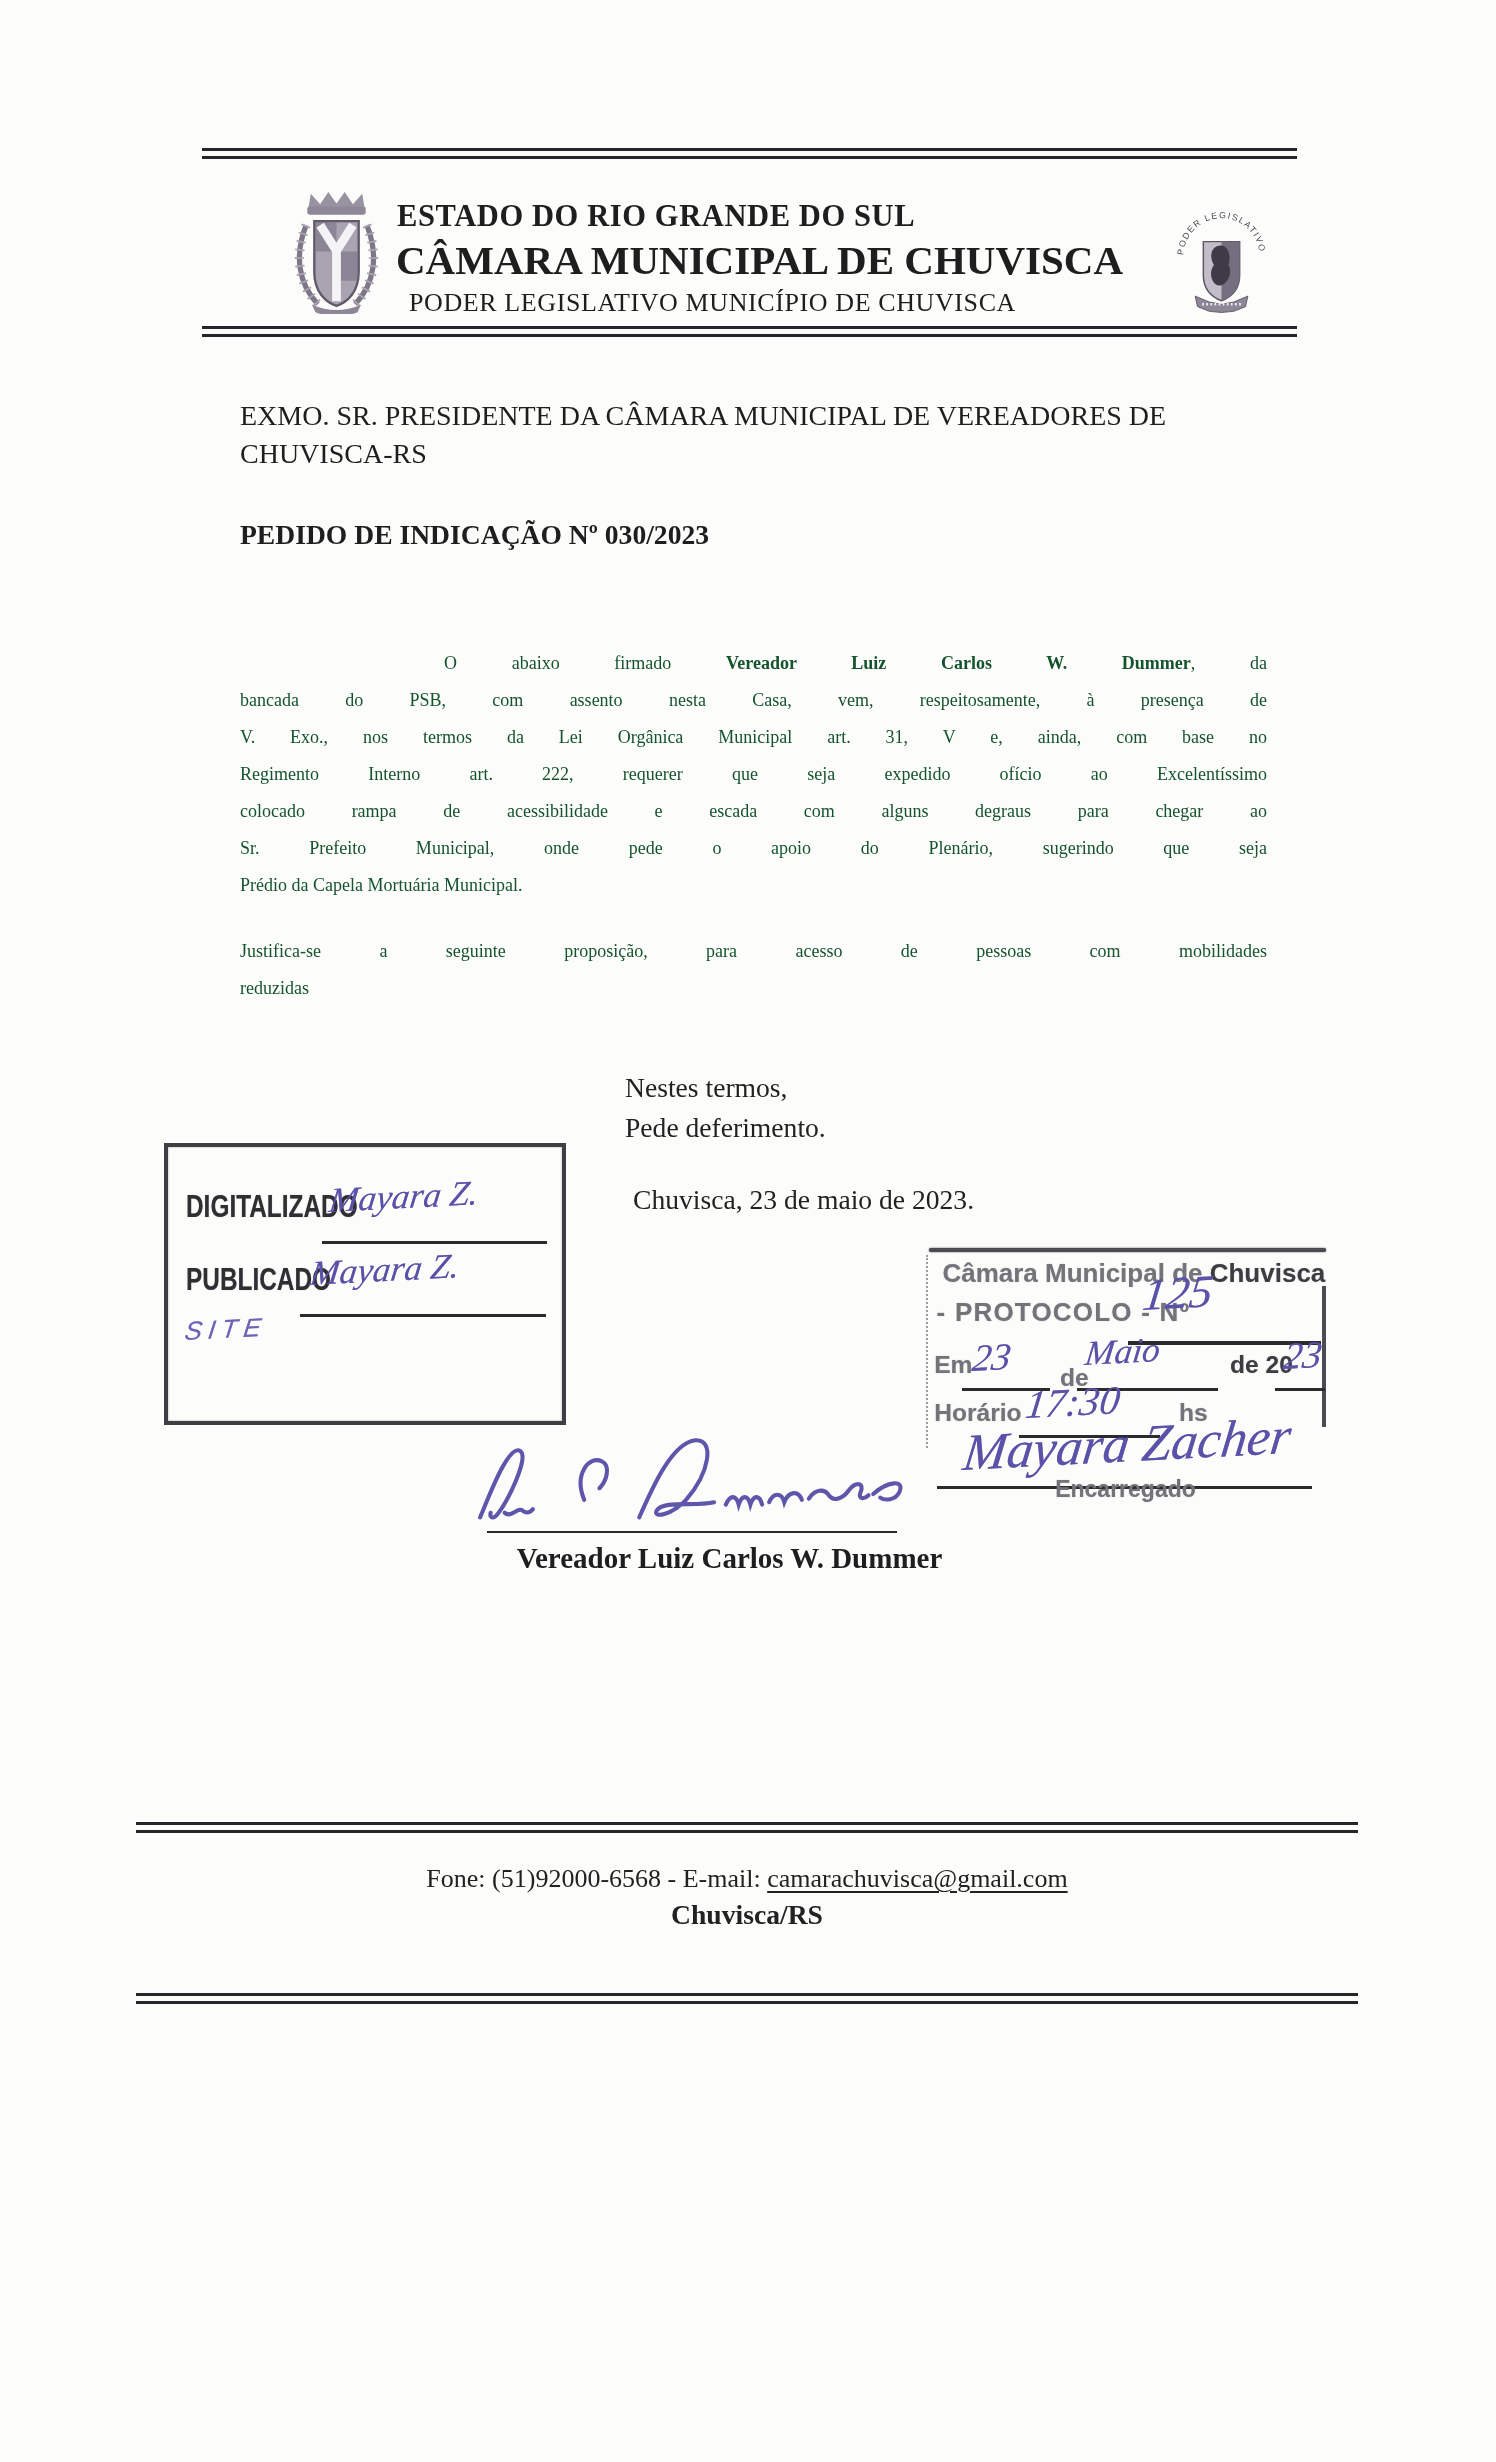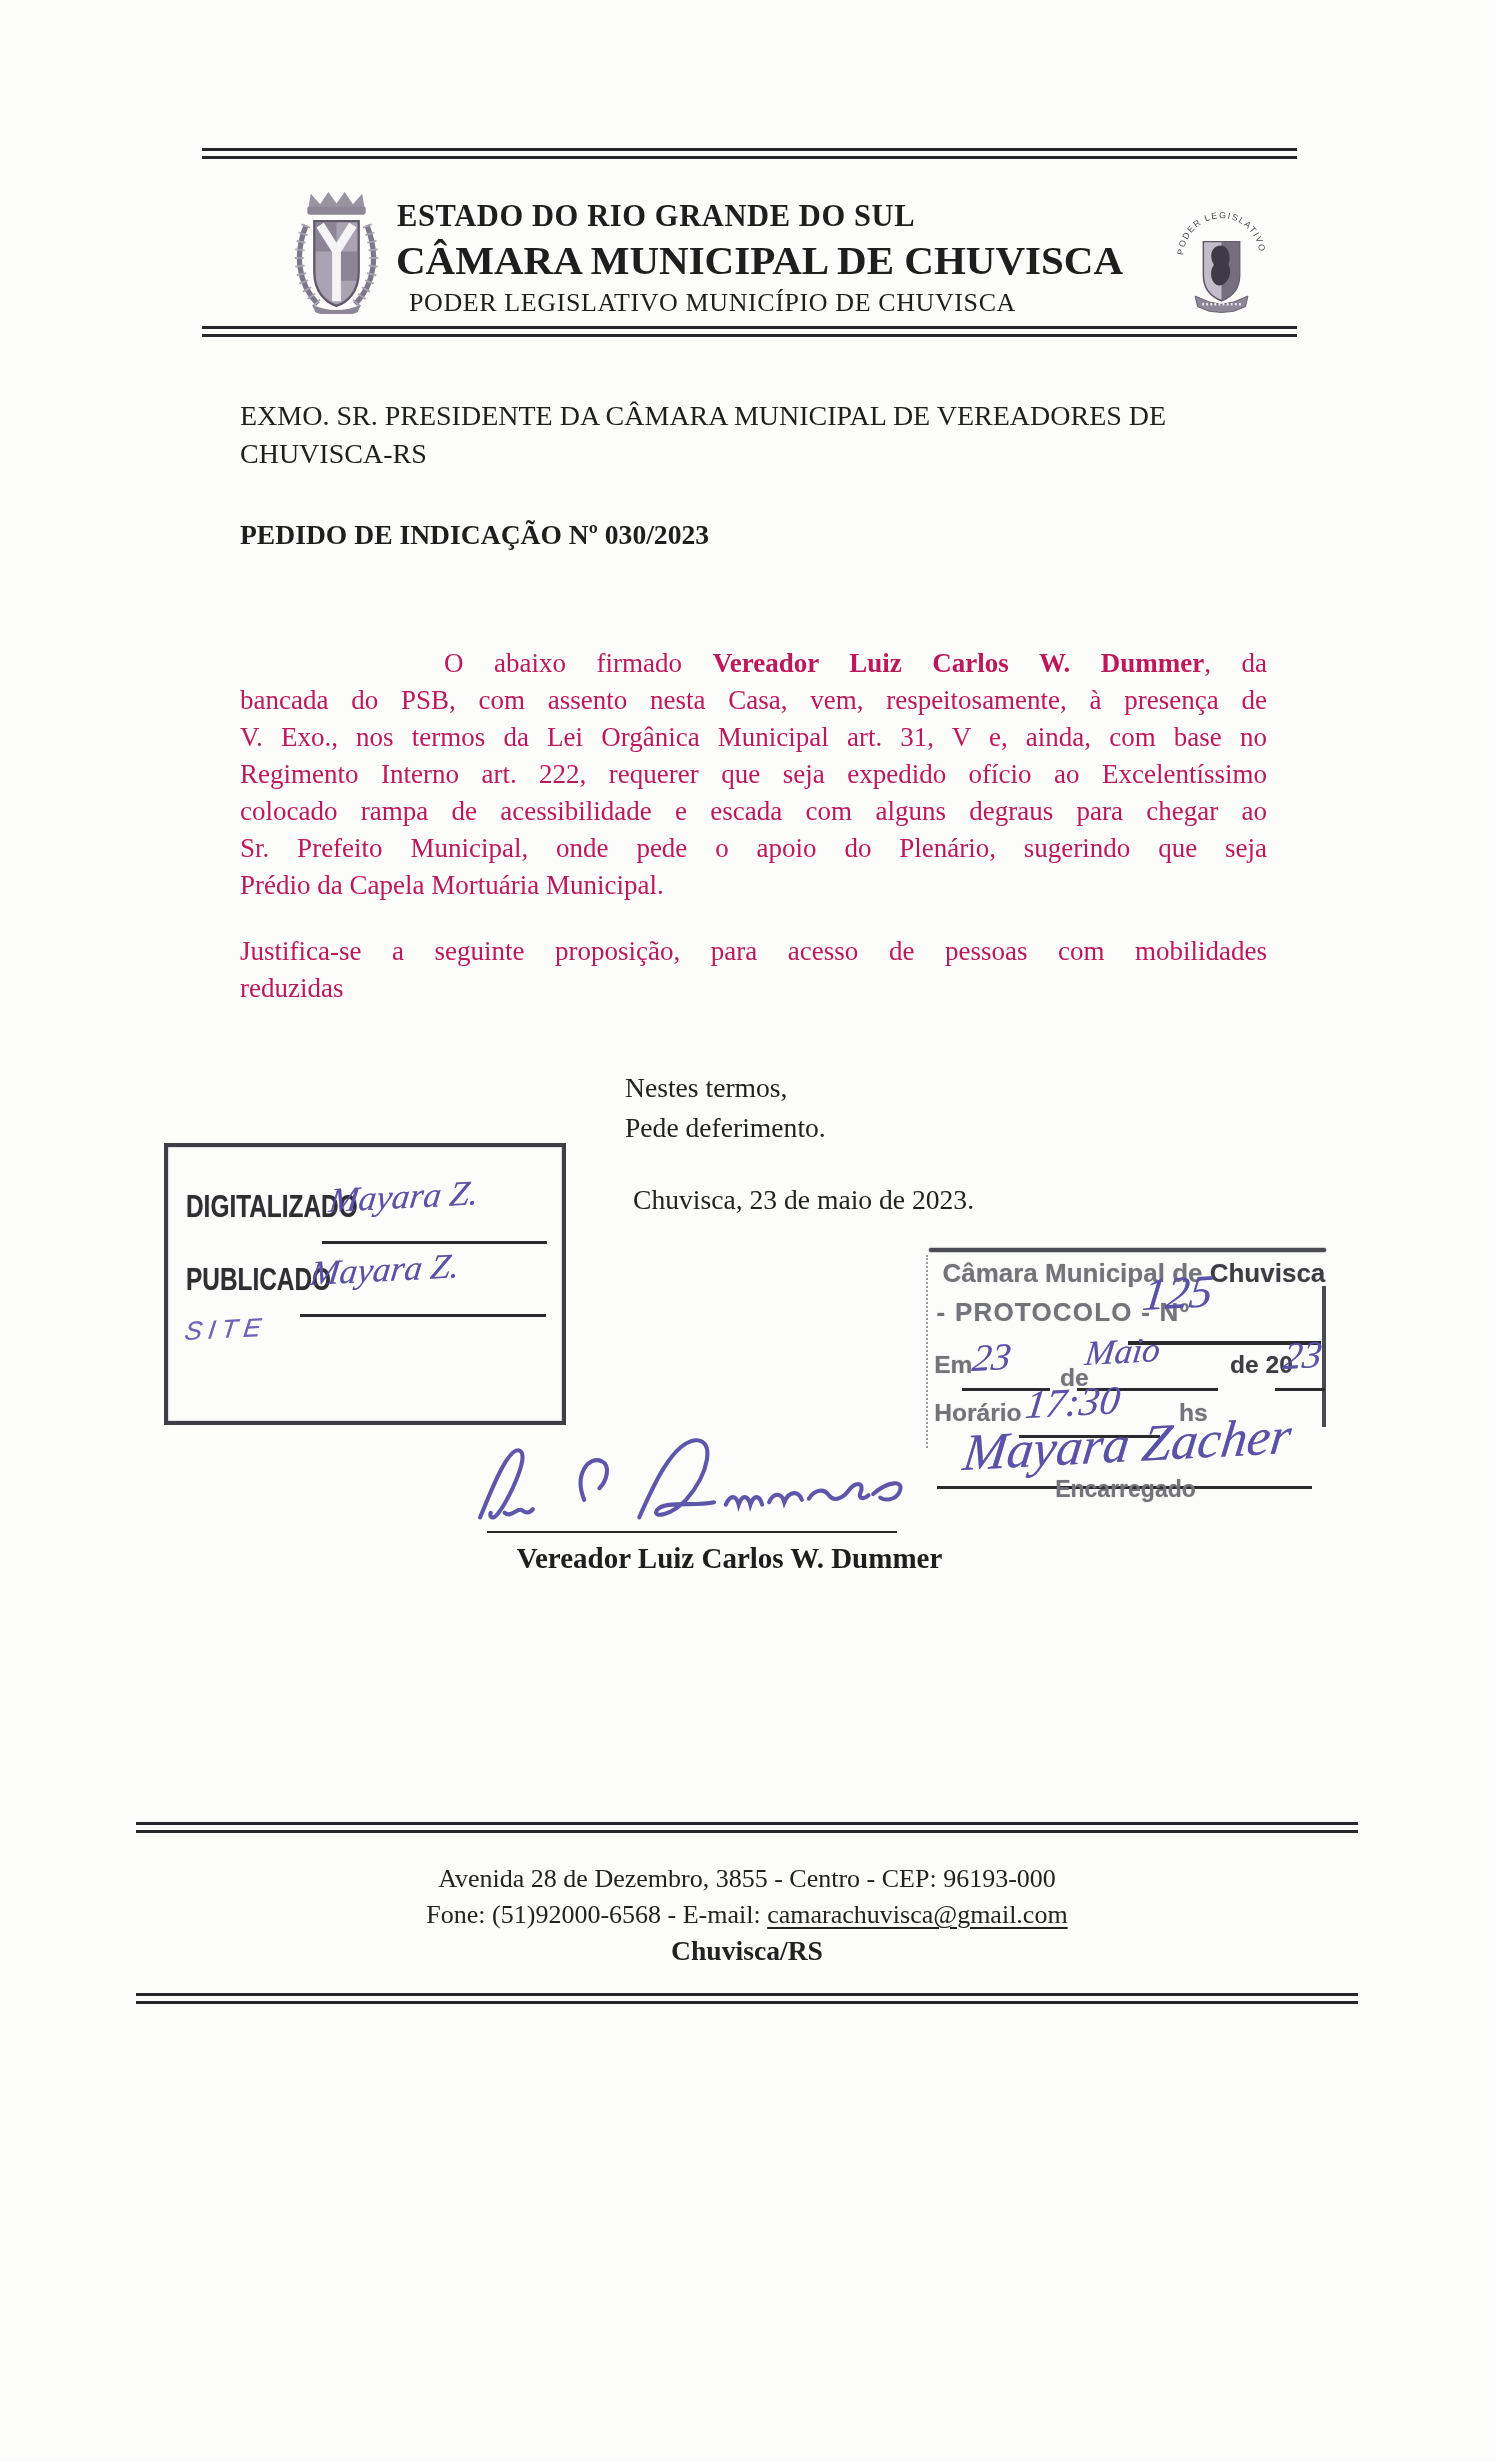--- a/index.html
+++ b/index.html
@@ -8,21 +8,21 @@
   .abs{position:absolute;}
   
   .dblrule{position:absolute;height:5.3px;border-top:3.5px solid #26262a;border-bottom:3.5px solid #26262a;}
   
   .h1{font-weight:bold;font-size:30.5px;letter-spacing:0.6px;white-space:nowrap;}
   .h2{font-weight:bold;font-size:41px;white-space:nowrap;}
   .h3{font-size:26px;white-space:nowrap;letter-spacing:0.6px;}
   
   .addr{font-weight:normal;font-size:28px;line-height:38px;white-space:nowrap;}
   .doctitle{font-weight:bold;font-size:27.6px;white-space:nowrap;}
-  .bodyblock{width:1027px;font-size:27px;color:#be185d;}
+  .bodyblock{width:1027px;font-size:18px;color:#14532d;}
   .bline{line-height:37px;}
   .jline{text-align:justify;text-align-last:justify;}
   .lline{text-align:left;}
   .indent{text-indent:204px;}
   .closing{font-size:27.6px;line-height:40px;color:#222;}
   .dateline{font-size:27.6px;color:#222;white-space:nowrap;}
   
   .hand{font-family:"Liberation Serif",serif;font-style:italic;color:#5a52a8;
         white-space:nowrap;transform:skewX(-10deg) rotate(-3deg);transform-origin:left bottom;
         text-shadow:0 0 0.6px rgba(90,82,168,.55);}
@@ -171,20 +171,19 @@
         <path d="M590,126 C600,110 616,108 624,120 C632,132 648,126 658,112 C670,96 686,98 678,116 C674,126 684,128 692,120"></path>
         <path d="M700,118 C724,96 756,92 744,116 C738,128 720,130 712,124"></path>
       </g>
     </svg>
   </div>
   <div class="inkline" style="left:487px;top:1531px;width:410px;height:1.8px;background:#2a2a2a;"></div>
   <div class="abs" style="left:451px;top:1542px;width:557px;text-align:center;font-weight:bold;font-size:29px;">Vereador Luiz Carlos W. Dummer</div>
 
   <div class="dblrule" style="left:136px;top:1822px;width:1222px;"></div>
   <div class="abs footer" style="left:136px;top:1861px;">
-    <div>Avenida 28 de Dezembro, 3855 - Centro - CEP: 96193-000</div>
     <div><span>Fone: (51)92000-6568 - E-mail: </span><span class="femail">camarachuvisca@gmail.com</span></div>
     <div class="fcity">Chuvisca/RS</div>
   </div>
   <div class="dblrule" style="left:136px;top:1993px;width:1222px;"></div>
 
 </div>
 
 
 </body></html>

